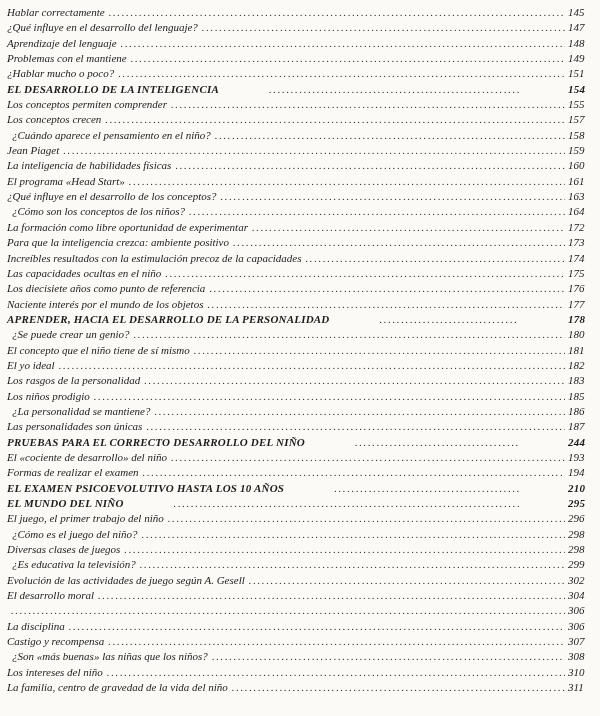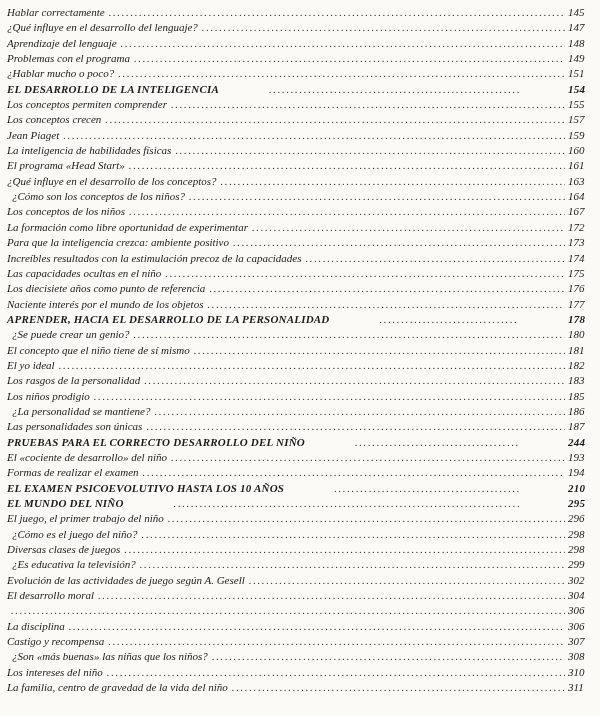--- a/index.html
+++ b/index.html
@@ -76,21 +76,21 @@
         <span class="toc-title">¿Qué influye en el desarrollo del lenguaje?</span>
         <span class="toc-dots"></span>
         <span class="toc-page">147</span>
       </div>
       <div class="toc-row">
         <span class="toc-title">Aprendizaje del lenguaje</span>
         <span class="toc-dots"></span>
         <span class="toc-page">148</span>
       </div>
       <div class="toc-row">
-        <span class="toc-title">Problemas con el programa</span>
+        <span class="toc-title">Problemas con el mantiene</span>
         <span class="toc-dots"></span>
         <span class="toc-page">149</span>
       </div>
       <div class="toc-row">
         <span class="toc-title">¿Hablar mucho o poco?</span>
         <span class="toc-dots"></span>
         <span class="toc-page">151</span>
       </div>
       <div class="toc-row bold">
         <span class="toc-title">EL DESARROLLO DE LA INTELIGENCIA</span>
@@ -100,20 +100,25 @@
       <div class="toc-row">
         <span class="toc-title">Los conceptos permiten comprender</span>
         <span class="toc-dots"></span>
         <span class="toc-page">155</span>
       </div>
       <div class="toc-row">
         <span class="toc-title">Los conceptos crecen</span>
         <span class="toc-dots"></span>
         <span class="toc-page">157</span>
       </div>
+      <div class="toc-row indent">
+        <span class="toc-title">¿Cuándo aparece el pensamiento en el niño?</span>
+        <span class="toc-dots"></span>
+        <span class="toc-page">158</span>
+      </div>
       <div class="toc-row">
         <span class="toc-title">Jean Piaget</span>
         <span class="toc-dots"></span>
         <span class="toc-page">159</span>
       </div>
       <div class="toc-row">
         <span class="toc-title">La inteligencia de habilidades físicas</span>
         <span class="toc-dots"></span>
         <span class="toc-page">160</span>
       </div>
@@ -124,25 +129,20 @@
       </div>
       <div class="toc-row">
         <span class="toc-title">¿Qué influye en el desarrollo de los conceptos?</span>
         <span class="toc-dots"></span>
         <span class="toc-page">163</span>
       </div>
       <div class="toc-row indent">
         <span class="toc-title">¿Cómo son los conceptos de los niños?</span>
         <span class="toc-dots"></span>
         <span class="toc-page">164</span>
-      </div>
-      <div class="toc-row">
-        <span class="toc-title">Los conceptos de los niños</span>
-        <span class="toc-dots"></span>
-        <span class="toc-page">167</span>
       </div>
       <div class="toc-row">
         <span class="toc-title">La formación como libre oportunidad de experimentar</span>
         <span class="toc-dots"></span>
         <span class="toc-page">172</span>
       </div>
       <div class="toc-row">
         <span class="toc-title">Para que la inteligencia crezca: ambiente positivo</span>
         <span class="toc-dots"></span>
         <span class="toc-page">173</span>

